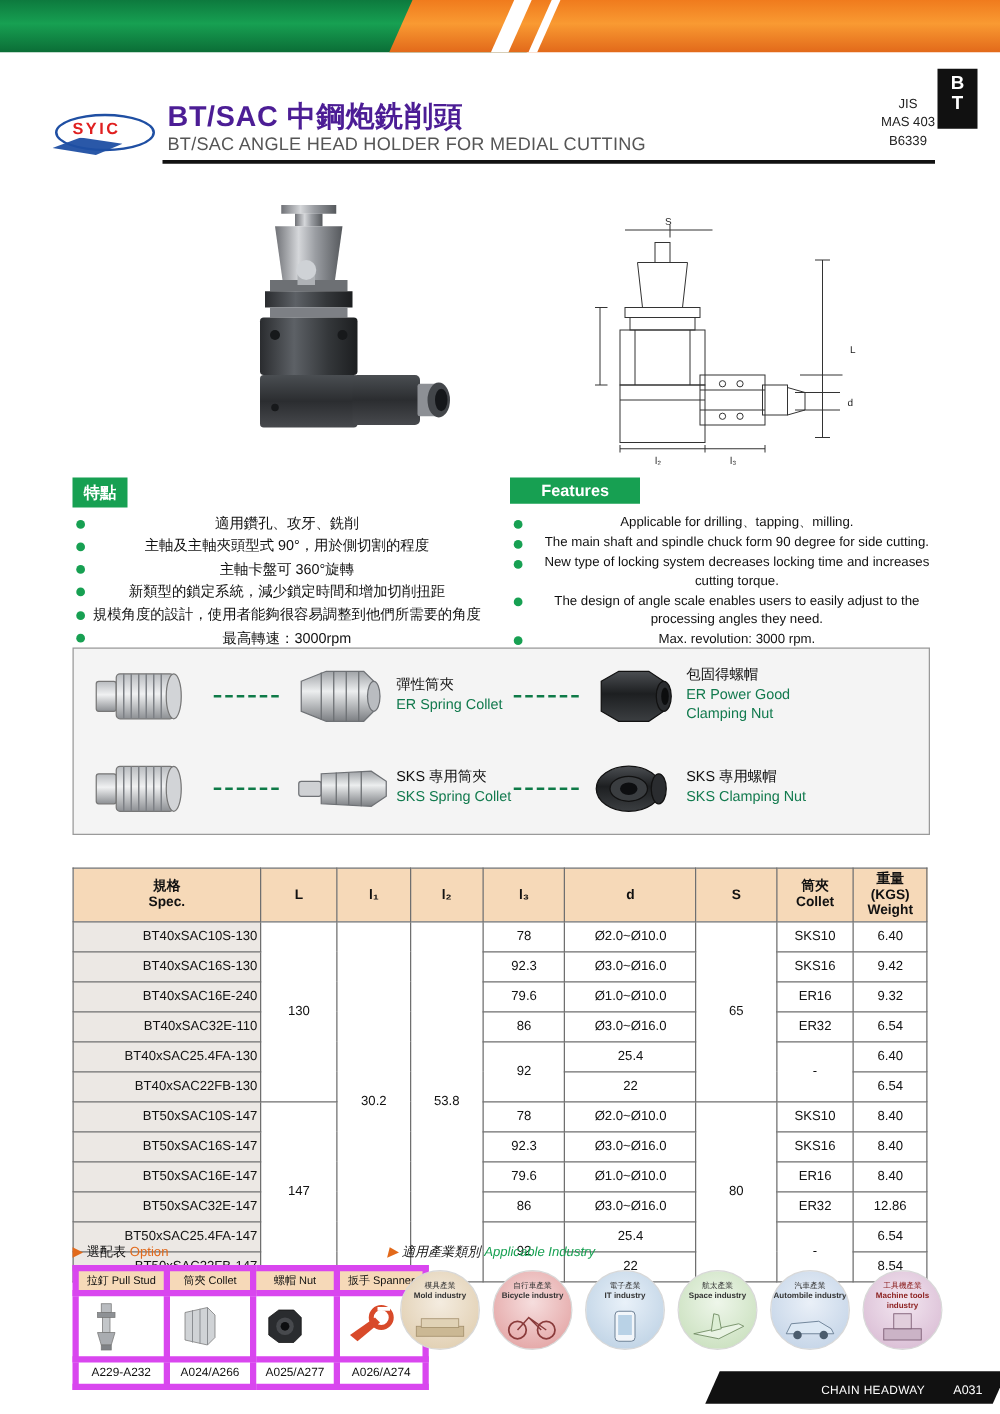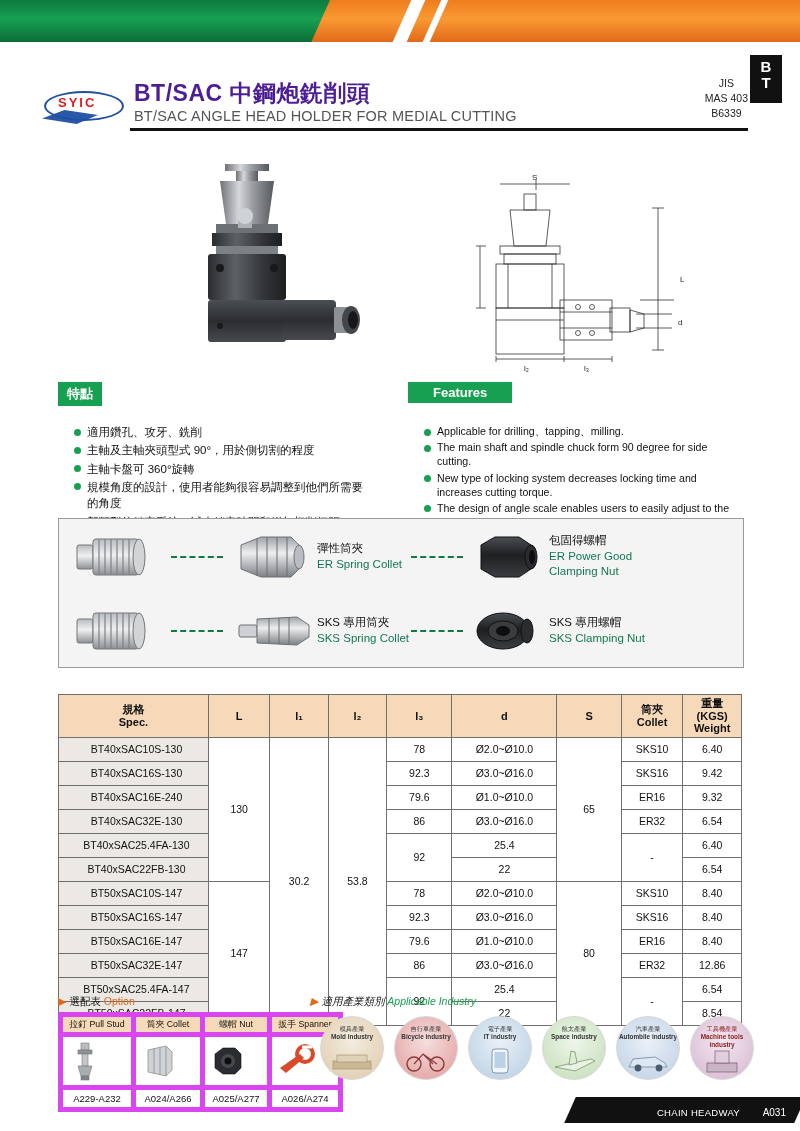--- a/index.html
+++ b/index.html
@@ -44,36 +44,36 @@
 
   
   .feat-zh-head{position:absolute;left:58px;top:382px;background:#17a052;color:#fff;font-size:13px;
      font-weight:bold;padding:3px 9px;}
   .feat-en-head{position:absolute;left:408px;top:382px;background:#17a052;color:#fff;font-size:13px;
      font-weight:bold;padding:3px 25px;}
   .feat-zh{position:absolute;left:58px;top:408px;width:330px;}
   .feat-en{position:absolute;left:408px;top:408px;width:350px;}
   .feat-zh li,.feat-en li{list-style:none;font-size:11.5px;line-height:1.42;margin:0 0 2px 0;position:relative;padding-left:13px;color:#111;}
   .feat-zh li:before,.feat-en li:before{content:"";position:absolute;left:0;top:4.5px;width:7px;height:7px;border-radius:50%;background:#17a052;}
-  .feat-zh ul,.feat-en ul{margin:16px;padding:0;}
+  .feat-zh ul,.feat-en ul{margin:3px;padding:0;text-align:center;}
   .feat-en li{font-size:10.6px;line-height:1.34;}
 
   
   .collet-box{position:absolute;left:58px;top:518px;width:684px;height:148px;border:1px solid #9a9a9a;background:#f4f4f4;}
   .collet-row{position:absolute;left:0;width:684px;height:74px;}
   .cl-label{position:absolute;font-size:11.5px;line-height:1.35;}
   .cl-label .zh{color:#111;}
   .cl-label .en{color:#127a4e;}
   .dash{position:absolute;height:0;border-top:2px dashed #0e7a47;}
 
   
   .tbl{position:absolute;left:58px;top:694px;width:684px;border-collapse:collapse;}
   .tbl td,.tbl th{border:1px solid #6f6f6f;font-size:10.5px;text-align:center;padding:2px 2px;color:#111;}
   .tbl thead th{background:#f6d9b8;font-weight:bold;height:30px;font-size:11px;line-height:1.15;}
-  .tbl td.spec{background:#ece8e4;text-align:center;padding-left:8px;font-size:10.5px;height:19px;}
+  .tbl td.spec{background:#ece8e4;text-align:right;padding-left:8px;font-size:10.5px;height:19px;}
   .tbl td.plain{background:#fff;}
 
   
   .opt-title{position:absolute;left:58px;top:995px;font-size:10.5px;color:#111;}
   .opt-title .tri,.ind-title .tri{color:#e2691a;font-size:11px;}
   .opt-title .en{color:#e2691a;}
   .ind-title{position:absolute;left:310px;top:995px;font-size:10.5px;color:#111;font-style:italic;}
   .ind-title .en{color:#17a052;}
 
   .opt-table{position:absolute;left:58px;top:1012px;border-collapse:collapse;}
@@ -228,22 +228,22 @@
   </div>
 
   <div class="feat-zh-head">特點</div>
   <div class="feat-en-head">Features</div>
 
   <div class="feat-zh">
     <ul>
       <li>適用鑽孔、攻牙、銑削</li>
       <li>主軸及主軸夾頭型式 90°，用於側切割的程度</li>
       <li>主軸卡盤可 360°旋轉</li>
+      <li>新類型的鎖定系統，減少鎖定時間和增加切削扭距</li>
       <li>規模角度的設計，使用者能夠很容易調整到他們所需要的角度</li>
-      <li>新類型的鎖定系統，減少鎖定時間和增加切削扭距</li>
       <li>最高轉速：3000rpm</li>
     </ul>
   </div>
 
   <div class="feat-en">
     <ul>
       <li>Applicable for drilling、tapping、milling.</li>
       <li>The main shaft and spindle chuck form 90 degree for side cutting.</li>
       <li>New type of locking system decreases locking time and increases cutting torque.</li>
       <li>The design of angle scale enables users to easily adjust to the processing angles they need.</li>
@@ -414,21 +414,21 @@
         <td class="plain">9.42</td>
       </tr>
       <tr>
         <td class="spec">BT40xSAC16E-240</td>
         <td class="plain">79.6</td>
         <td class="plain">Ø1.0~Ø10.0</td>
         <td class="plain">ER16</td>
         <td class="plain">9.32</td>
       </tr>
       <tr>
-        <td class="spec">BT40xSAC32E-130</td>
+        <td class="spec">BT40xSAC32E-110</td>
         <td class="plain">86</td>
         <td class="plain">Ø3.0~Ø16.0</td>
         <td class="plain">ER32</td>
         <td class="plain">6.54</td>
       </tr>
       <tr>
         <td class="spec">BT40xSAC25.4FA-130</td>
         <td class="plain" rowspan="2">92</td>
         <td class="plain">25.4</td>
         <td class="plain" rowspan="2">-</td>

